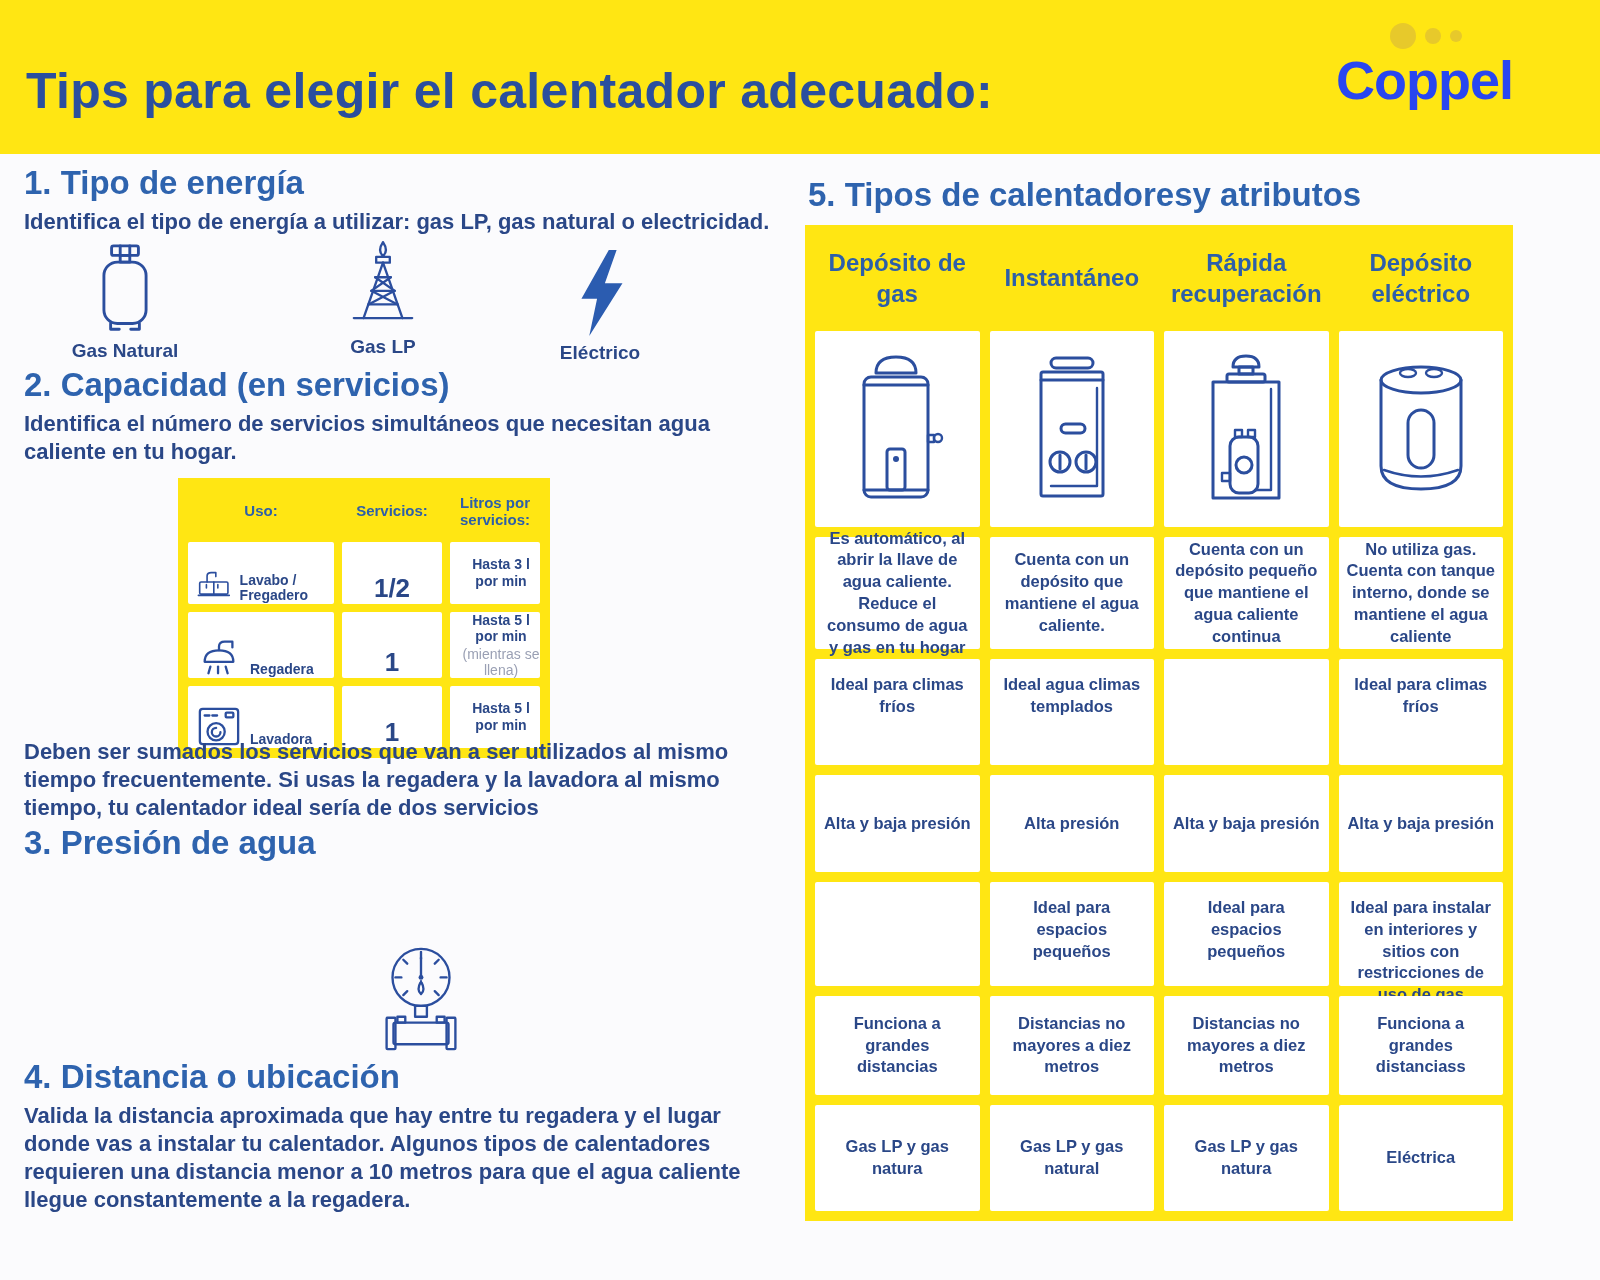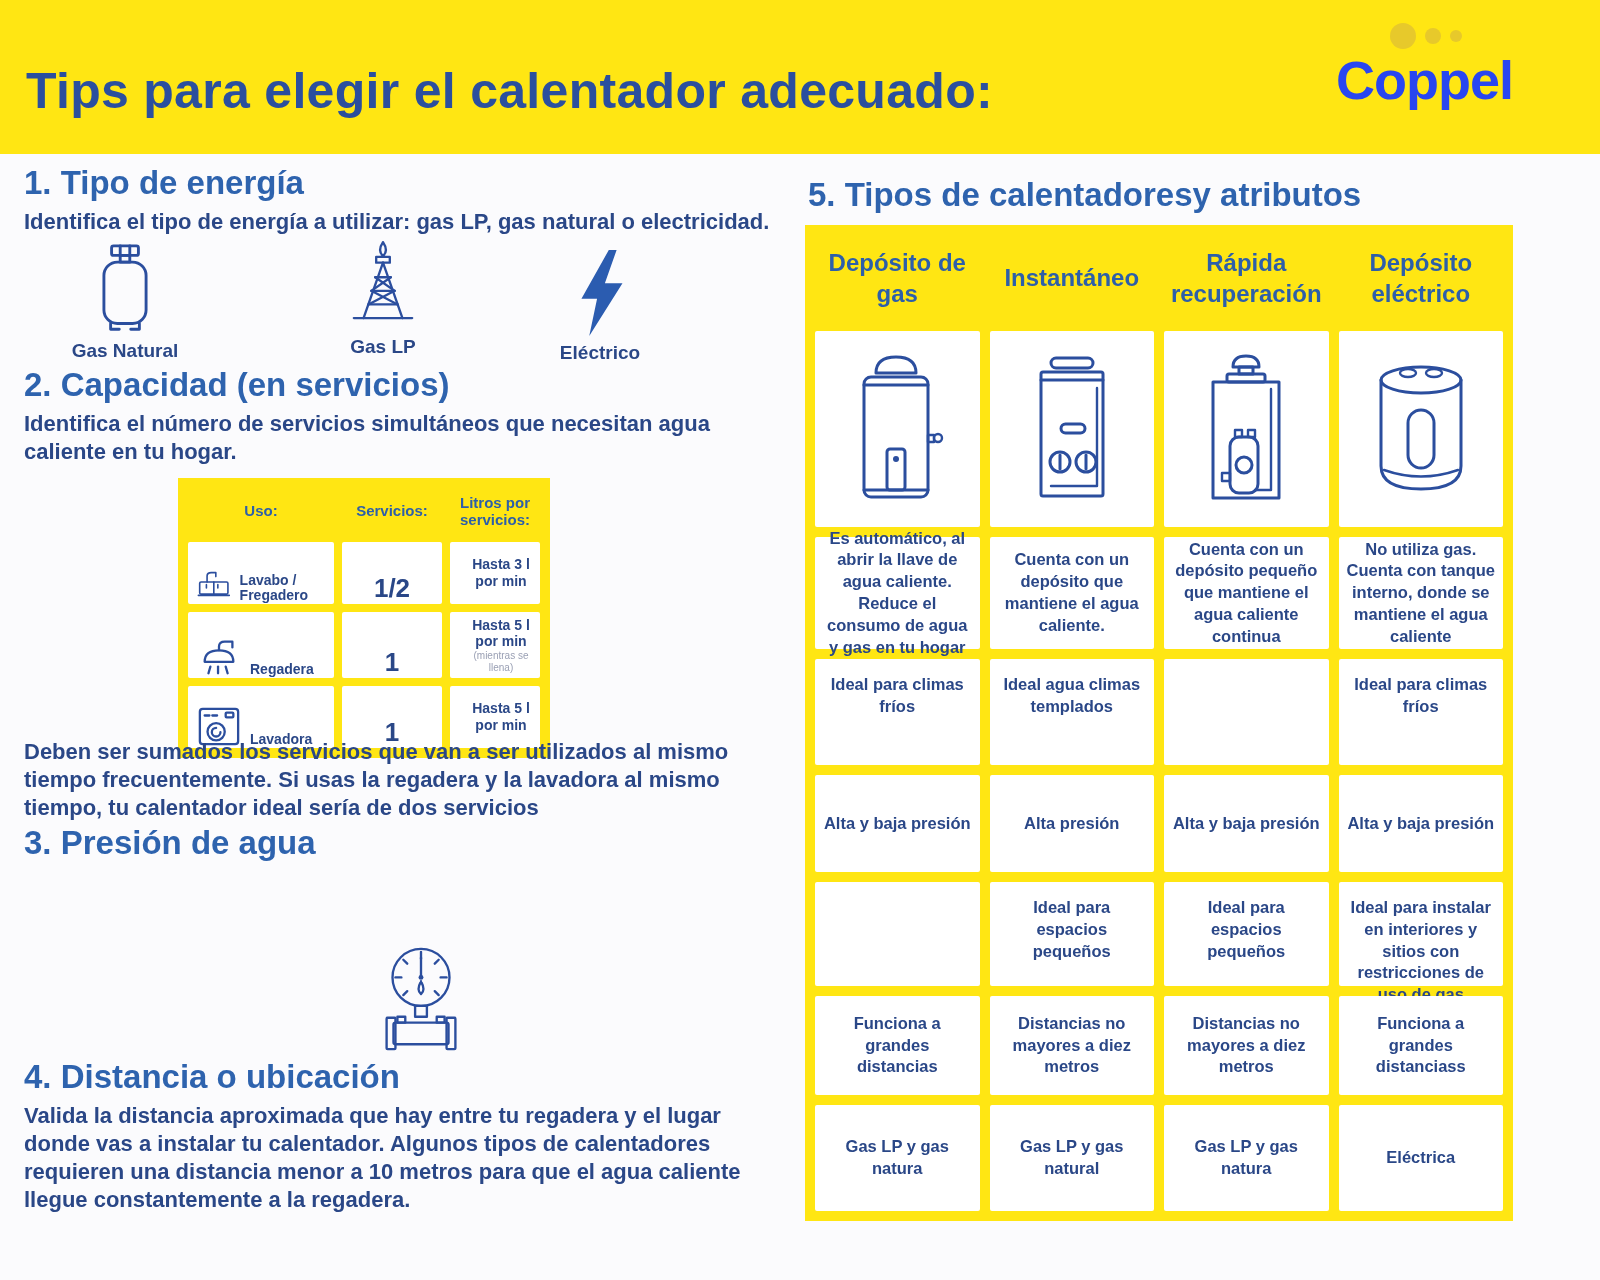--- a/index.html
+++ b/index.html
@@ -34,21 +34,21 @@
              grid-template-columns:146px 100px 90px;grid-template-rows:46px 62px 66px 62px;
              gap:8px;padding:10px;}
   .cap-head{display:flex;align-items:center;justify-content:center;text-align:center;
             color:#2d5fa9;font-size:15px;font-weight:700;line-height:1.15;}
   .cap-cell{background:#ffffff;border-radius:2px;display:flex;align-items:flex-end;justify-content:center;}
   .cap-uso{justify-content:flex-start;padding-left:9px;gap:9px;}
   .cap-uso-label{font-size:14px;font-weight:700;color:#2a4787;line-height:1.12;}
   .cap-val{font-size:26px;font-weight:800;color:#2a4787;}
   .cap-litros{flex-direction:column;font-size:14px;font-weight:800;color:#2a4787;
               text-align:center;line-height:1.15;padding-left:12px;}
-  .cap-nota{font-size:10px;font-weight:400;color:#9aa0b4;margin-top:1px;}
+  .cap-nota{font-size:14px;font-weight:400;color:#9aa0b4;margin-top:1px;}
 
   
   .gauge{position:absolute;left:380px;top:944px;}
 
   
   .types-table{position:absolute;left:805px;top:225px;width:708px;background:#ffe613;
                display:grid;grid-template-columns:repeat(4,1fr);
                grid-template-rows:86px 196px 112px 106px 97px 104px 99px 106px;
                gap:10px;padding:10px;box-sizing:border-box;}
   .t-head{display:flex;align-items:center;justify-content:center;text-align:center;

